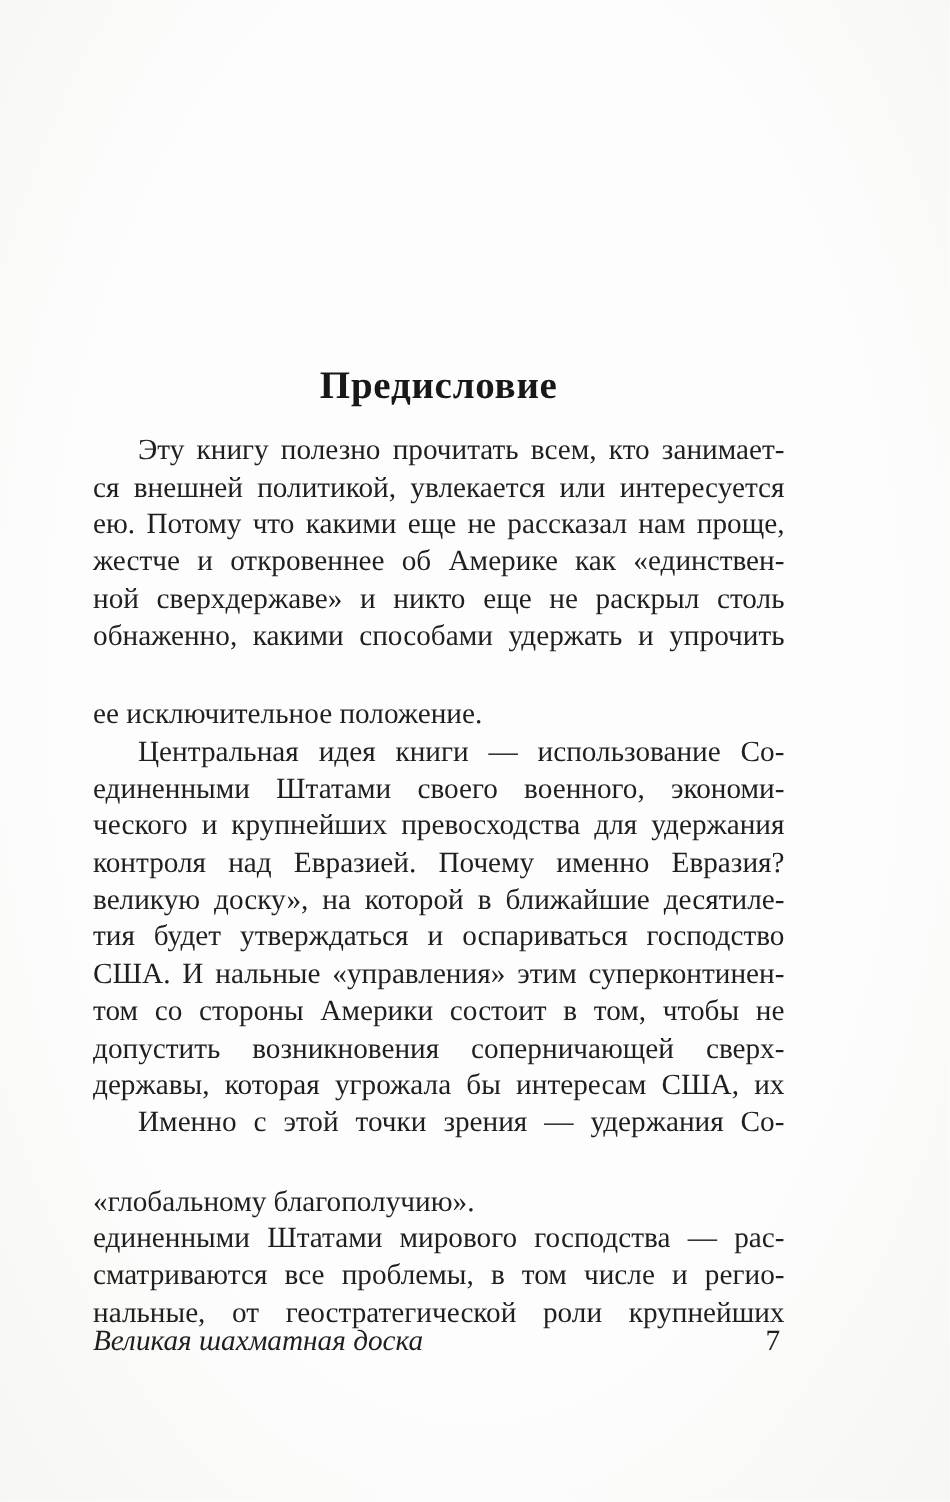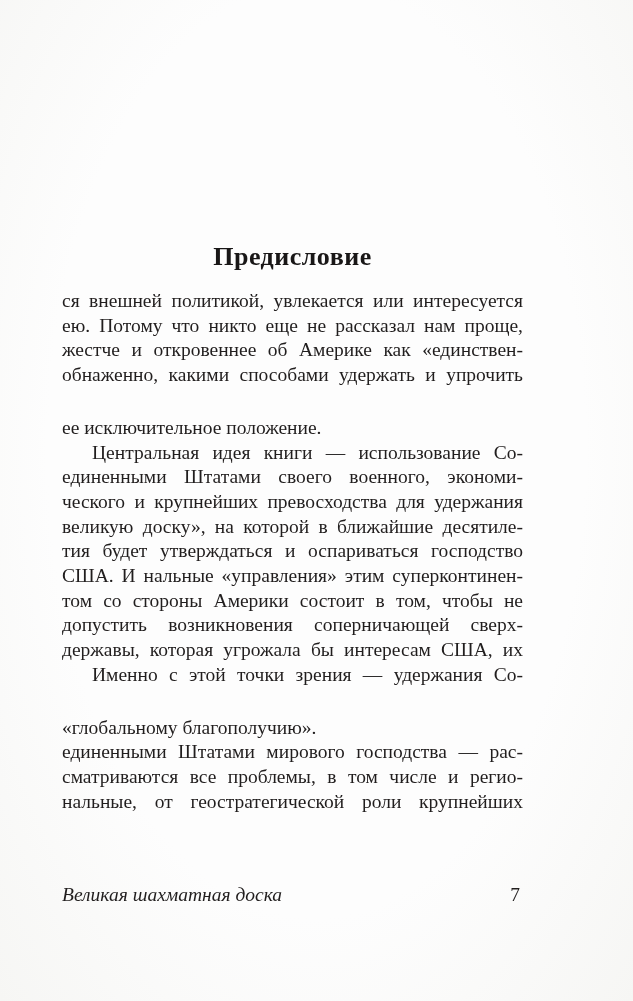--- a/index.html
+++ b/index.html
@@ -73,29 +73,32 @@
 </style>
 </head>
 <body>
 
 <div class="page">
 
   <h1 class="title">Предисловие</h1>
 
   <div class="body-text">
 
+    <div class="line indent">Эту книгу полезно прочитать всем, кто занимает-</div>
     <div class="line">ся внешней политикой, увлекается или интересуется</div>
-    <div class="line">ею. Потому что никто еще не рассказал нам проще,</div>
+    <div class="line">ею. Потому что какими еще не рассказал нам проще,</div>
     <div class="line">жестче и откровеннее об Америке как «единствен-</div>
+    <div class="line">ной сверхдержаве» и никто еще не раскрыл столь</div>
     <div class="line">обнаженно, какими способами удержать и упрочить</div>
     <div class="line plast">ее исключительное положение.</div>
 
     <div class="line indent">Центральная идея книги — использование Со-</div>
     <div class="line">единенными Штатами своего военного, экономи-</div>
     <div class="line">ческого и крупнейших превосходства для удержания</div>
+    <div class="line">контроля над Евразией. Почему именно Евразия?</div>
     <div class="line">великую доску», на которой в ближайшие десятиле-</div>
     <div class="line">тия будет утверждаться и оспариваться господство</div>
     <div class="line">США. И нальные «управления» этим суперконтинен-</div>
     <div class="line">том со стороны Америки состоит в том, чтобы не</div>
     <div class="line">допустить возникновения соперничающей сверх-</div>
     <div class="line">державы, которая угрожала бы интересам США, их</div>
     <div class="line indent">Именно с этой точки зрения — удержания Со-</div>
 
     <div class="line plast">«глобальному благополучию».</div>
     <div class="line">единенными Штатами мирового господства — рас-</div>

